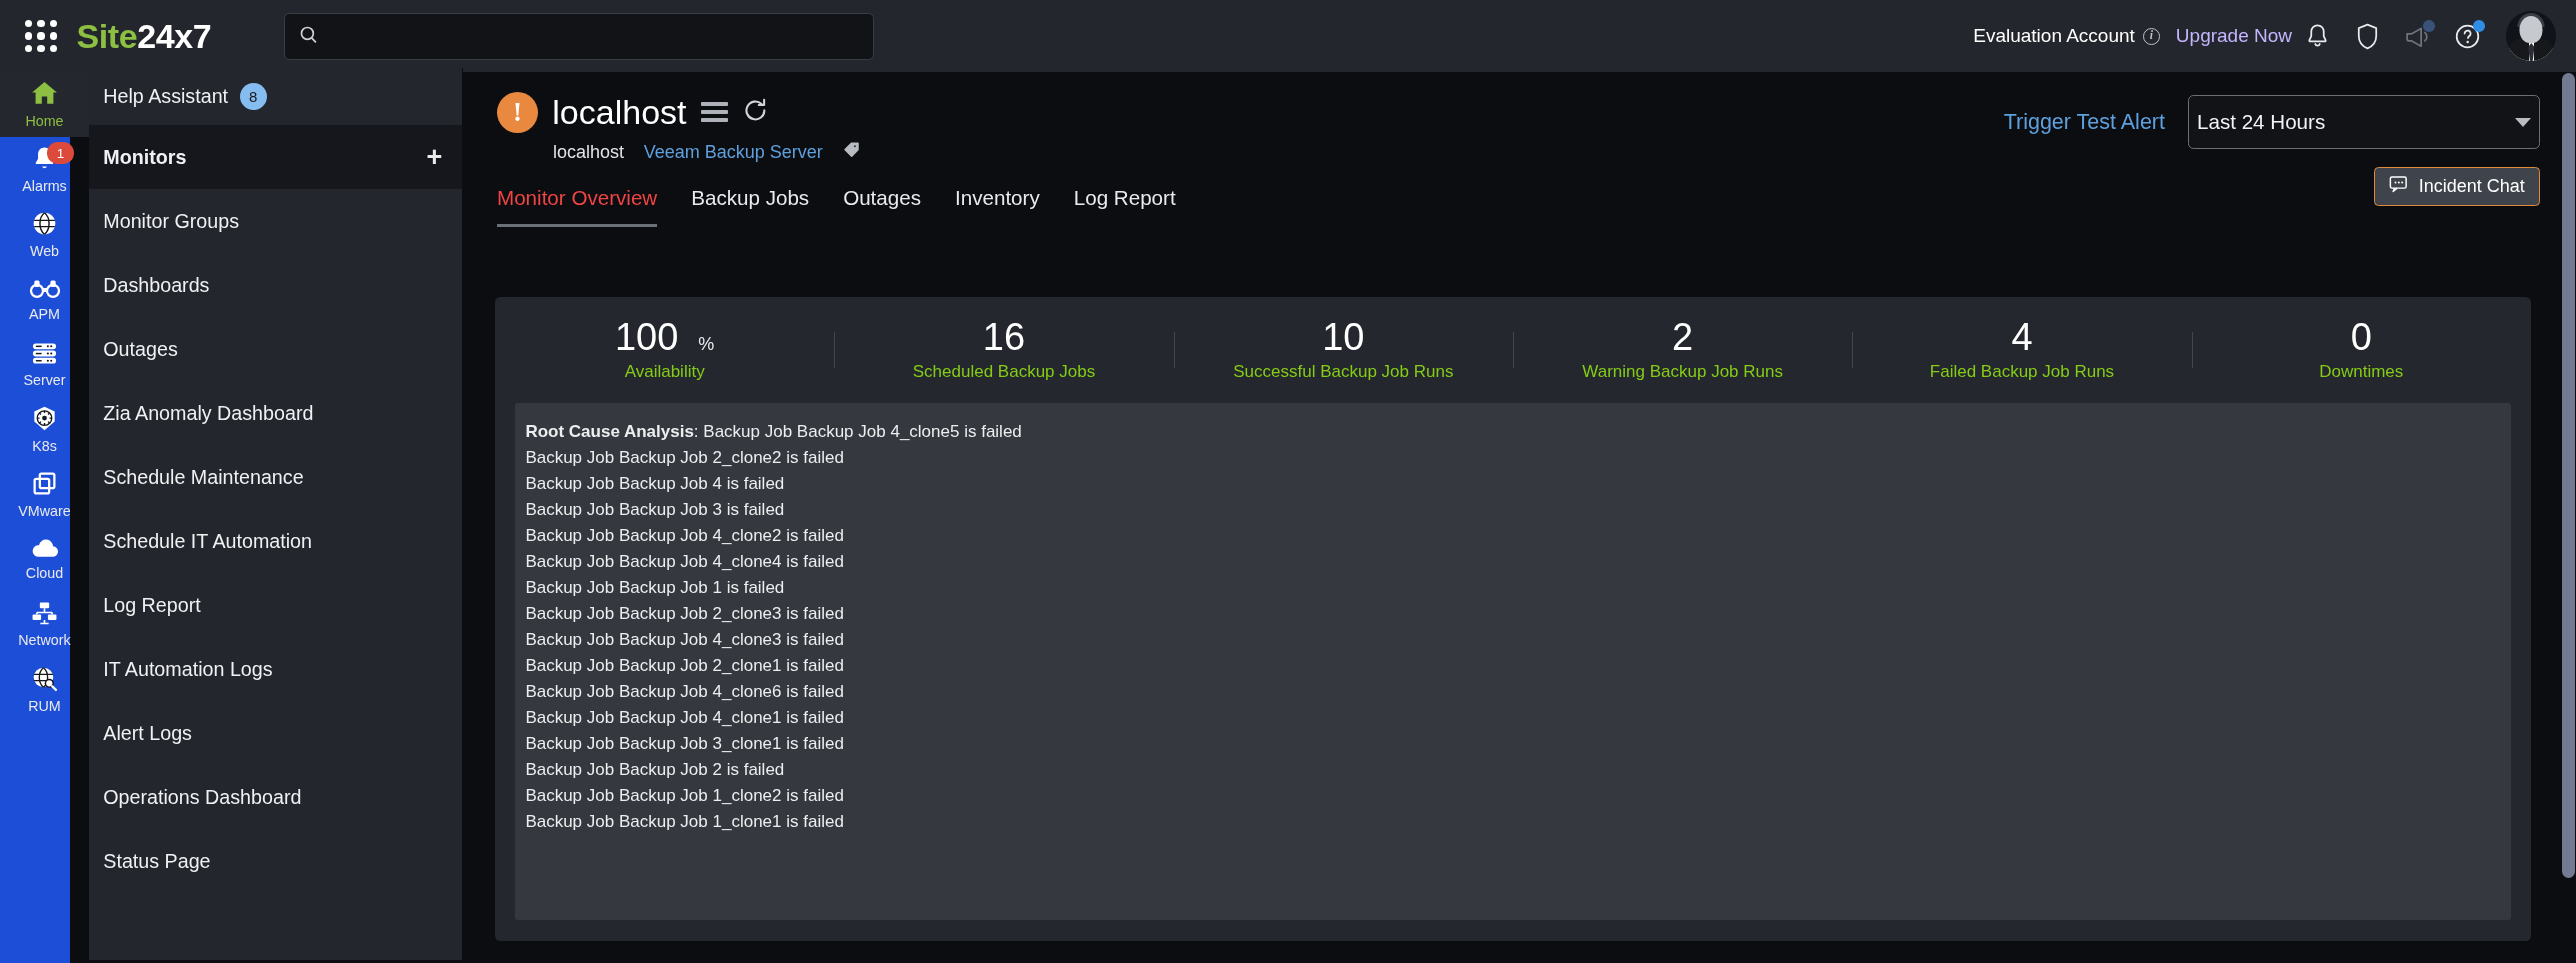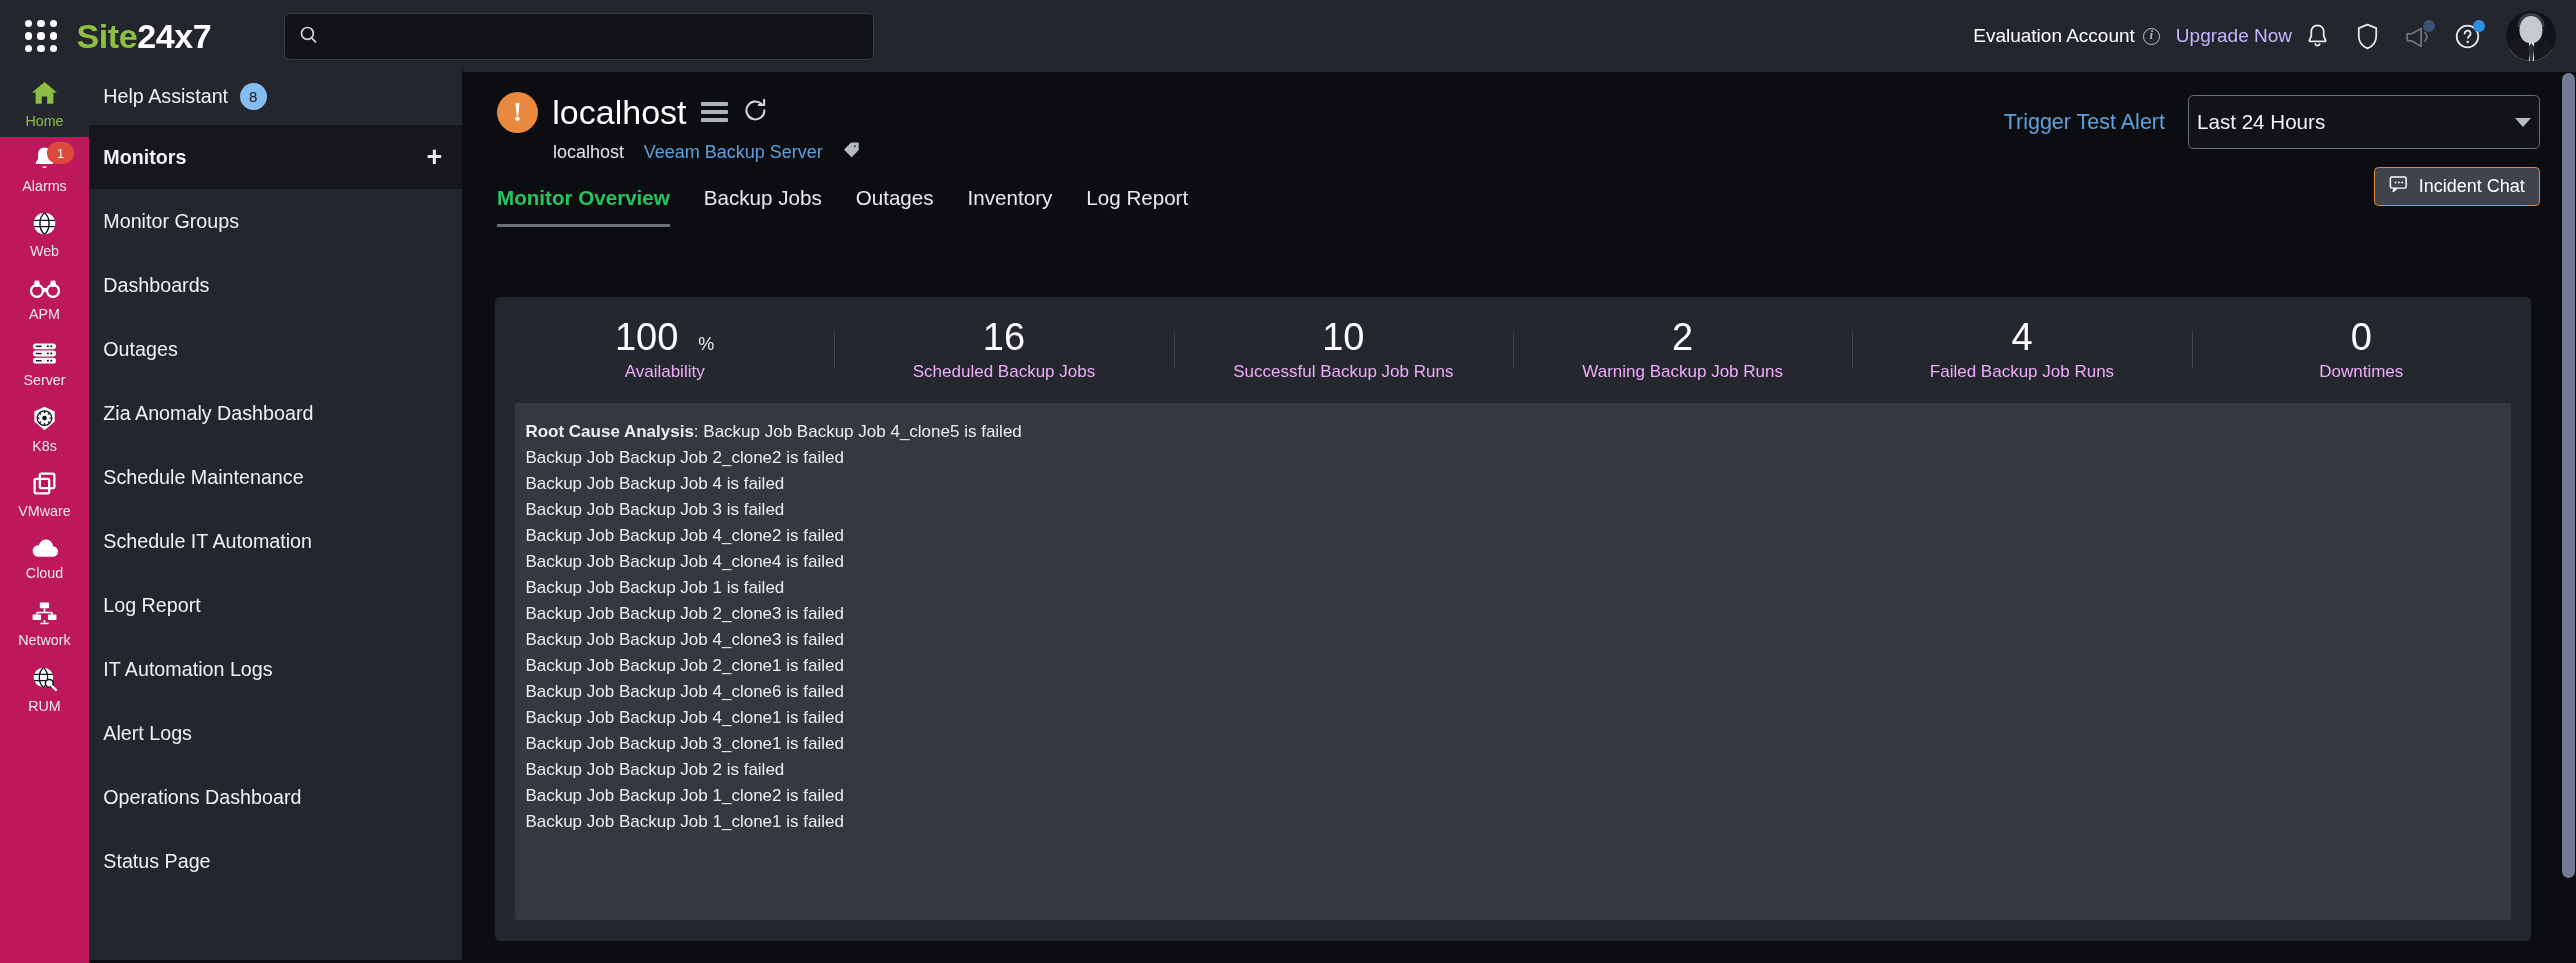--- a/index.html
+++ b/index.html
@@ -90,22 +90,22 @@
   .avatar .suit-l { left: 0.9px; border-radius: 16px 0 0 0; }
   .avatar .suit-r { right: 0.9px; border-radius: 0 16px 0 0; }
   .avatar .tie {
     position: absolute; left: 50%; bottom: 0; transform: translateX(-50%);
     width: 6.3px; height: 18px; background: #2b2e35;
     clip-path: polygon(50% 0, 100% 22%, 72% 100%, 28% 100%, 0 22%);
   }
 
   
   .rail {
-    position: absolute; left: 0; top: 72px; width: 89px; height: 892px;
-    background: #be185d;
+    position: absolute; left: 0; top: 72px; width: 70px; height: 892px;
+    background: #1d4ed8;
   }
   .rail-item {
     width: 89px; height: 65px; display: flex; flex-direction: column;
     align-items: center; justify-content: center; gap: 2.7px;
     position: relative; cursor: pointer;
   }
   .rail-item .lbl { font-size: 14.3px; color: #e9eaec; }
   .rail-item.active { background: #24272e; }
   .rail-item.active .lbl { color: #8dbf42; }
   .rail-badge {
@@ -156,21 +156,21 @@
   }
   .sub-host { color: #e3e4e7; }
   .sub-link { color: #5ea0dd; cursor: pointer; }
   .tabs {
     display: flex; gap: 34px; margin: 22.4px 0 0 0; padding-left: 0;
   }
   .tab {
     font-size: 20.6px; color: #e9eaec; padding-bottom: 14.3px; cursor: pointer;
     border-bottom: 3.6px solid transparent;
   }
-  .tab.active { font-weight: bold; color: #22c55e; border-bottom-color: #6c7078; }
+  .tab.active { font-weight: normal; color: #ef4444; border-bottom-color: #6c7078; }
   .hdr-right {
     position: absolute; right: 25px; top: 23px; display: flex;
     flex-direction: column; align-items: flex-end; gap: 18px;
   }
   .hdr-right-1 { display: flex; align-items: center; gap: 23px; }
   .trigger-link { color: #5ea0dd; font-size: 21.5px; cursor: pointer; white-space: nowrap; }
   .period {
     width: 352px; height: 54px; background: #121317; border: 0.9px solid #6b6f77;
     border-radius: 5.4px; display: flex; align-items: center;
     justify-content: space-between; padding: 0 8px; color: #f2f3f5;
@@ -196,21 +196,21 @@
   }
   .stat + .stat::before {
     content: ""; position: absolute; left: 0; top: 14.3px; bottom: 14.3px;
     width: 0.9px; background: #43464d;
   }
   .stat .num {
     font-size: 38px; color: #ffffff; line-height: 1;
     display: flex; align-items: flex-end; gap: 20px;
   }
   .stat .unit { font-size: 18px; color: #e9eaec; padding-bottom: 2.7px; }
-  .stat .cap { font-size: 17px; color: #f0abfc; }
+  .stat .cap { font-size: 17px; color: #84cc16; }
 
   .rca {
     position: absolute; left: 19.7px; right: 19.7px; top: 106px; bottom: 21.5px;
     background: #35383e; border-radius: 2.7px; padding: 16px 0 16px 10.7px;
     overflow: hidden;
   }
   .rca-line {
     font-size: 17px; color: #eceef0; line-height: 26px; white-space: nowrap;
   }
   .rca-line b { font-weight: bold; }

